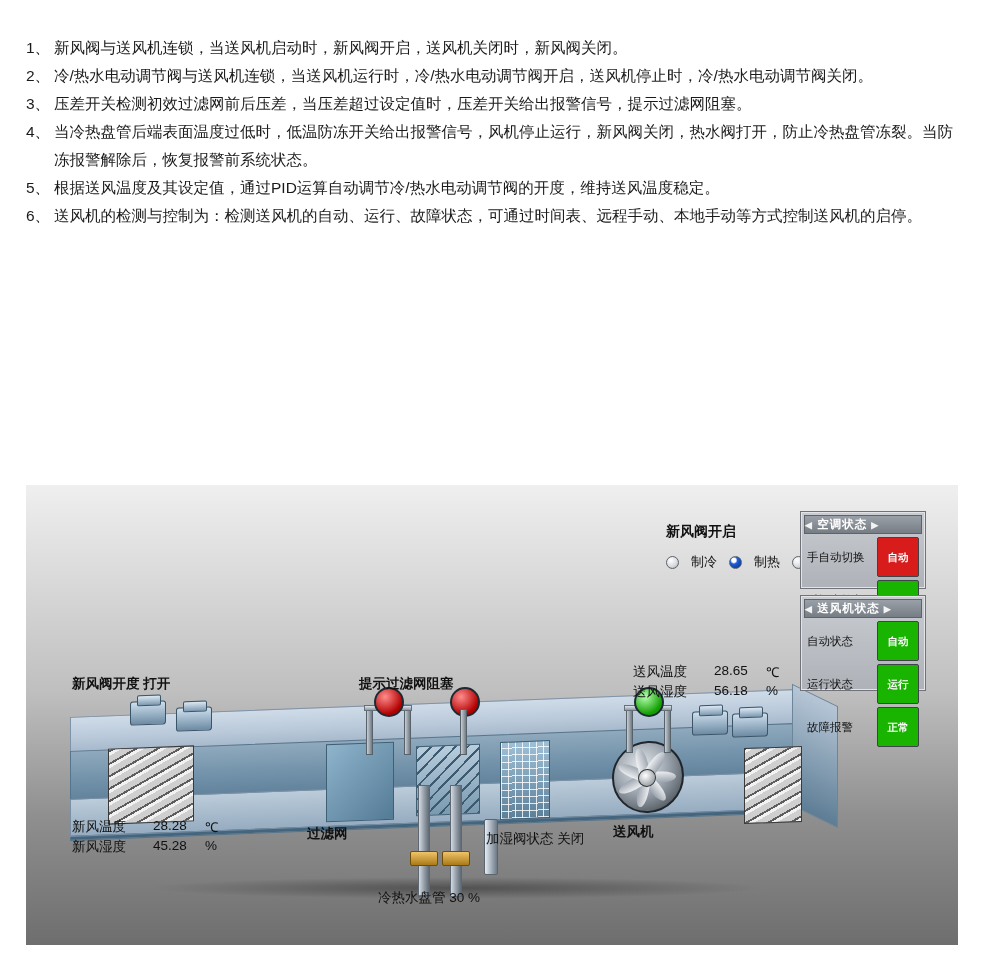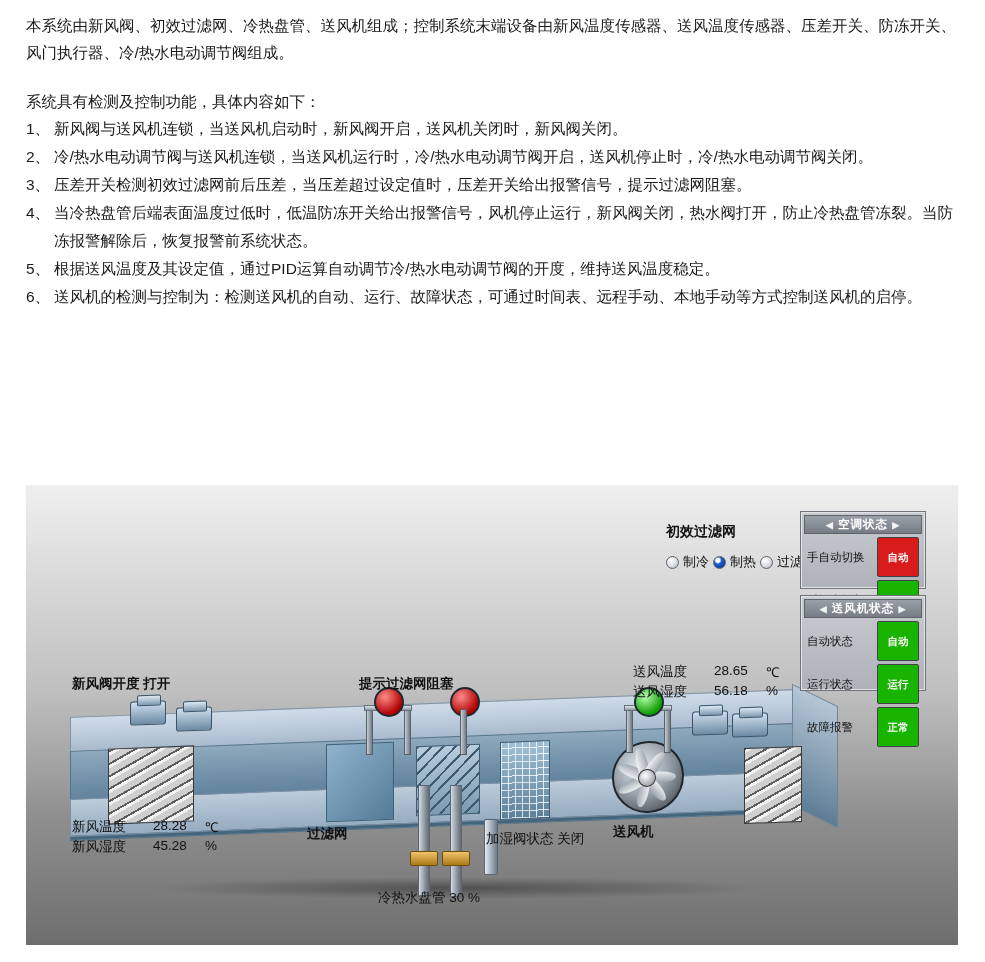--- a/index.html
+++ b/index.html
@@ -276,21 +276,20 @@
     box-shadow: inset 0 0 0 1px #e2e4e7;
   }
   .panel-hdr {
     height: 17px;
     margin: 3px 3px 2px 3px;
     background: linear-gradient(180deg,#9aa0a8,#777d85);
     border: 1px solid #5e636a;
     color: #fff;
     font-size: 11.5px;
     font-weight: bold;
-    text-align: center;
     line-height: 17px;
     letter-spacing: 1px;
   }
   .panel-hdr span.arrow { font-size: 9px; opacity: .9; }
   .row {
     display: flex;
     align-items: center;
     justify-content: space-between;
     margin: 3px 6px;
     font-size: 11.5px;
@@ -329,21 +328,21 @@
     left: 640px; top: 38px;
     font-size: 14px;
     font-weight: bold;
     color: #111;
   }
   .mode-row {
     position: absolute;
     left: 640px; top: 68px;
     display: flex;
     align-items: center;
-    gap: 4px;
+    gap: 12px;
     font-size: 13px;
     color: #111;
   }
   .radio {
     width: 11px; height: 11px;
     border-radius: 50%;
     background: radial-gradient(circle at 35% 30%, #ffffff, #d6d9dd 60%, #9aa0a6);
     border: 1px solid #5d6368;
     display: inline-block;
   }
@@ -356,23 +355,21 @@
     width: 620px; height: 22px;
     background: radial-gradient(ellipse at center, rgba(0,0,0,.35), rgba(0,0,0,0) 70%);
   }
 </style>
 </head>
 <body>
 
 <div class="page">
 
   <div class="doc">
-    <p class="para">本系统由新风阀、初效过滤网、冷热盘管、送风机组成；控制系统末端设备由新风温度传感器、送风温度传感器、压差开关、防冻开关、风门执行器、冷/热水电动调节阀组成。</p>
     <div class="spacer"></div>
-    <p class="para">系统具有检测及控制功能，具体内容如下：</p>
     <ul class="list">
       <li>
         <span class="num">1、</span>
         <span class="txt">新风阀与送风机连锁，当送风机启动时，新风阀开启，送风机关闭时，新风阀关闭。</span>
       </li>
       <li>
         <span class="num">2、</span>
         <span class="txt">冷/热水电动调节阀与送风机连锁，当送风机运行时，冷/热水电动调节阀开启，送风机停止时，冷/热水电动调节阀关闭。</span>
       </li>
       <li>
@@ -464,21 +461,21 @@
 
     <span class="label" style="left:46px;top:353px;">新风湿度</span>
     <span class="label" style="left:127px;top:353px;">45.28</span>
     <span class="label" style="left:179px;top:353px;">%</span>
 
     <span class="label bold" style="left:281px;top:340px;">过滤网</span>
     <span class="label" style="left:460px;top:345px;">加湿阀状态  关闭</span>
     <span class="label bold" style="left:587px;top:338px;">送风机</span>
     <span class="label" style="left:352px;top:404px;">冷热水盘管  30 %</span>
 
-    <div class="mode-title">初效过滤网</div>
+    <div class="mode-title">新风阀开启</div>
     <div class="mode-row">
       <span class="radio"></span>
       <span>制冷</span>
       <span class="radio on"></span>
       <span>制热</span>
       <span class="radio"></span>
       <span>过滤</span>
     </div>
 
     <div class="panel" style="left:774px;top:26px;width:124px;height:76px;">

